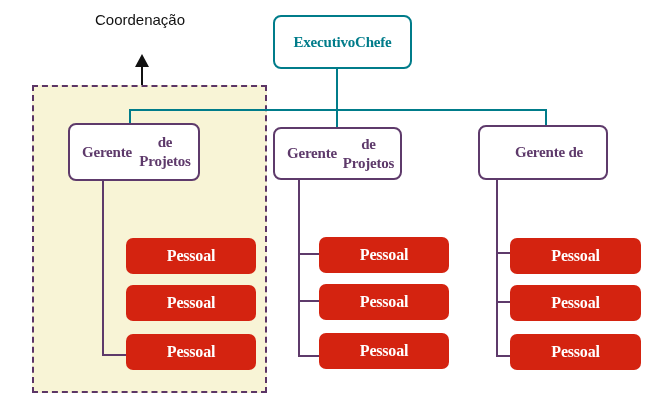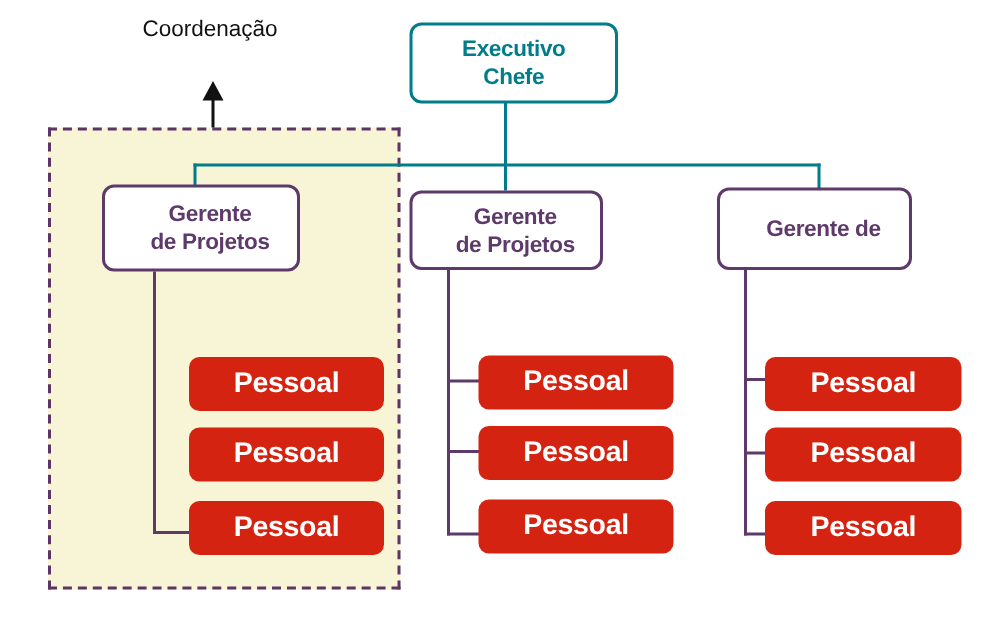--- a/index.html
+++ b/index.html
@@ -24,27 +24,27 @@
     border-left:7px solid transparent;border-right:7px solid transparent;
     border-bottom:13px solid #111111;
   }
   
   .line{position:absolute;}
   .teal{background:#007c8a;}
   .plum{background:#5e3a6b;}
   
   .box{
     position:absolute;background:#ffffff;border-radius:8px;box-sizing:border-box;
-    display:flex;flex-direction:column;align-items:center;justify-content:center;
-    font-weight:700;text-align:center;letter-spacing:-0.2px;
+    display:flex;align-items:center;justify-content:center;
+    font-weight:700;text-align:center;letter-spacing:-0.2px;font-family:Liberation Serif, serif;
   }
   .box-exec{border:2px solid #007c8a;color:#007c8a;font-size:15px;line-height:19px;}
   .box-mgr{border:2px solid #5e3a6b;color:#5e3a6b;font-size:15px;line-height:19px;padding-left:12px;}
   .box-staff{
-    background:#d42310;color:#ffffff;border:none;font-size:19px;line-height:36px;
+    background:#d42310;color:#ffffff;border:none;font-size:16px;line-height:36px;
     border-radius:7px;
   }
 </style>
 </head>
 <body>
 
 <div class="canvas">
 
   <div class="panel"></div>
 

